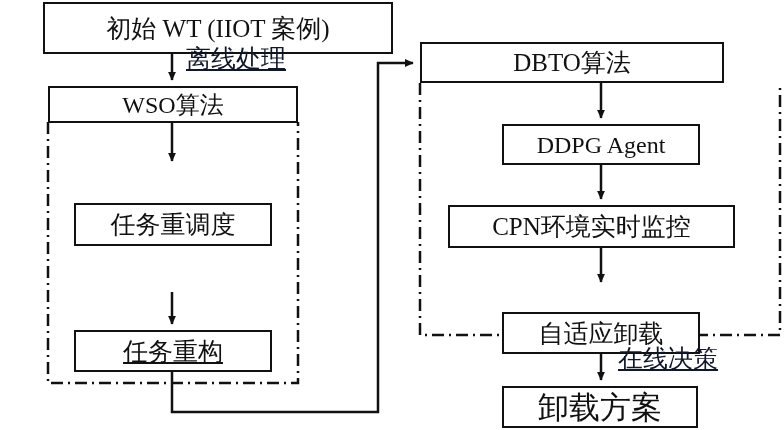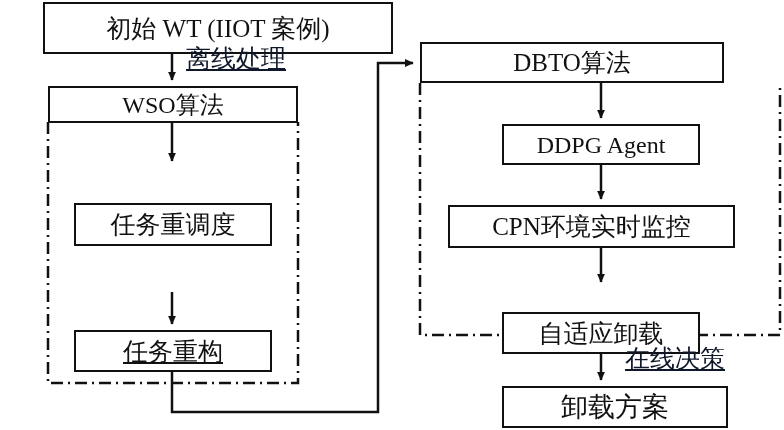--- a/index.html
+++ b/index.html
@@ -108,21 +108,21 @@
   </div>
 
   <div class="node" style="left:448px; top:205px; width:287px; height:43px; font-size:25px;">
     <span>CPN环境实时监控</span>
   </div>
 
   <div class="node" style="left:502px; top:288px; width:198px; height:42px; font-size:25px;margin-top:24px;">
     <span>自适应卸载</span>
   </div>
 
-  <div class="node" style="left:502px; top:386px; width:226px; height:42px; font-size:27px;">
+  <div class="node" style="left:502px; top:386px; width:196px; height:42px; font-size:31px;">
     <span>卸载方案</span>
   </div>
 
   <div class="edge-label" style="left:186px; top:46px; font-size:25px;">离线处理</div>
 
-  <div class="edge-label" style="left:618px; top:346px; font-size:25px;margin-left:7px;">在线决策</div>
+  <div class="edge-label" style="left:618px; top:346px; font-size:25px;">在线决策</div>
 
 </div>
 
 </body></html>

